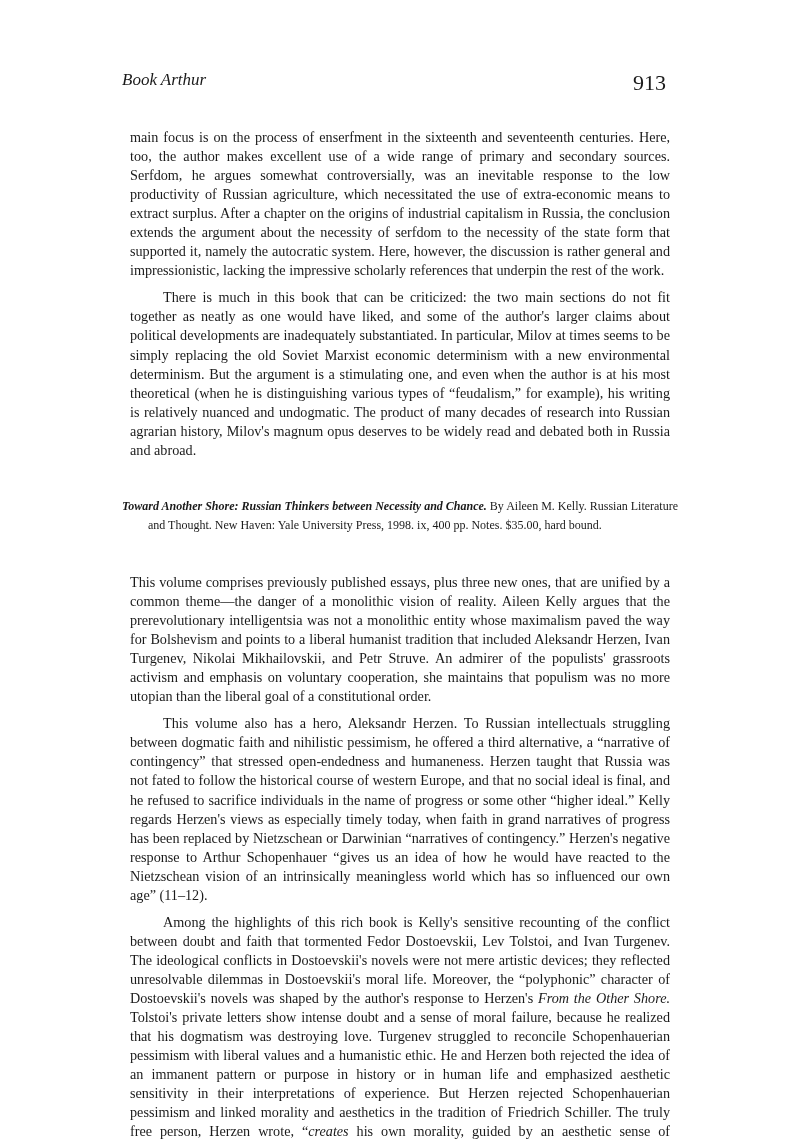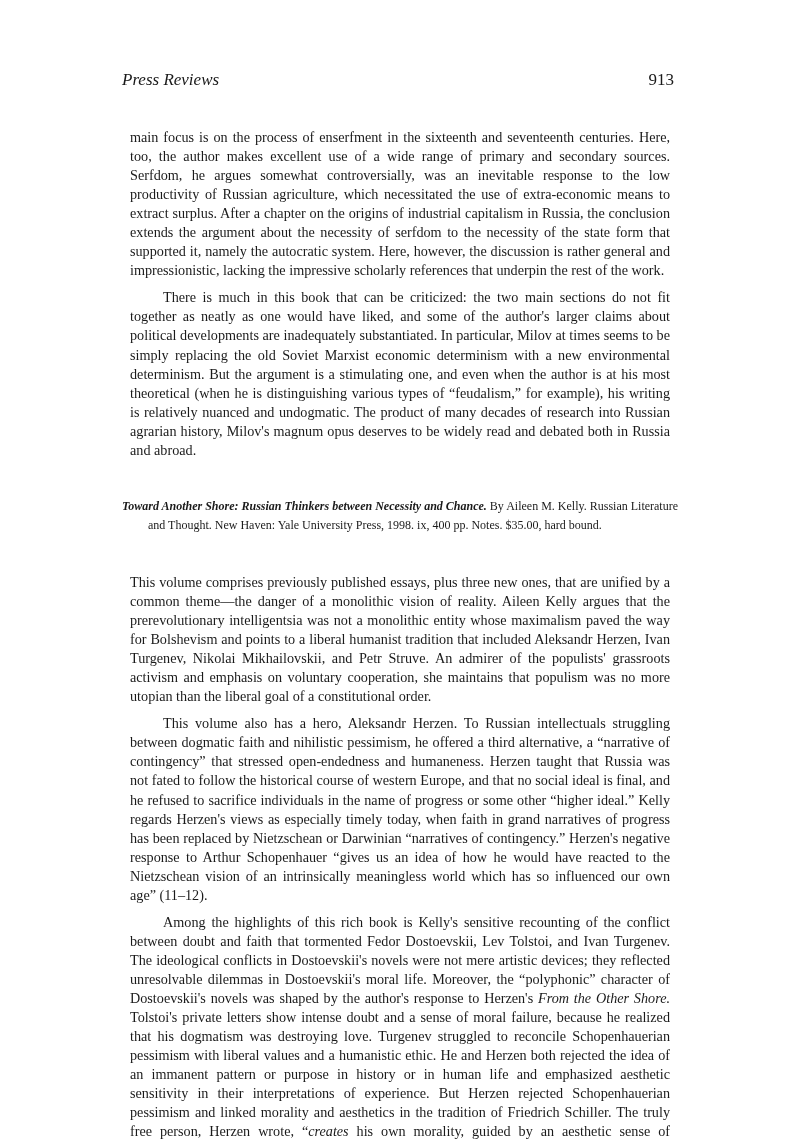--- a/index.html
+++ b/index.html
@@ -1,35 +1,35 @@
 <!DOCTYPE html>
 <html><head>
 <meta charset="utf-8">
 <style>
   html, body { margin: 0; padding: 0; background: #ffffff; }
   body { width: 801px; height: 1143px; position: relative; overflow: hidden;
          font-family: "Liberation Serif", "DejaVu Serif", serif; color: #1a1a1a; }
   .header { position: absolute; top: 70px; left: 122px; width: 556px; height: 24px; }
   .running-head { position: absolute; left: 0; top: 0; font-style: italic; font-size: 17px; }
-  .page-num { position: absolute; right: 4px; top: 0; font-size: 17px; }
+  .page-num { position: absolute; right: 12px; top: 0; font-size: 22px; }
   .block { position: absolute; left: 122px; width: 556px; font-size: 14.2px; line-height: 19.05px; text-align: justify; }
   .block p { margin: 8px; }
   .indent { text-indent: 33px; }
   .sig { position: absolute; right: 0; text-align: right; font-size: 14.2px; line-height: 19px; }
   .sc { font-variant: small-caps; }
   .it { font-style: italic; }
   .cite { position: absolute; left: 122px; width: 556px; font-size: 12px; line-height: 19px;
           padding-left: 26px; text-indent: -26px; box-sizing: border-box; text-align: justify; }
   .cite .title { font-style: italic; font-weight: bold; }
 </style>
 </head>
 <body>
 
 <div class="header">
-  <span class="running-head">Press Reviews</span>
+  <span class="running-head">Book Arthur</span>
   <span class="page-num">913</span>
 </div>
 
 <div class="block" style="top:120px;">
   <p>main focus is on the process of enserfment in the sixteenth and seventeenth centuries. Here, too, the author makes excellent use of a wide range of primary and secondary sources. Serfdom, he argues somewhat controversially, was an inevitable response to the low productivity of Russian agriculture, which necessitated the use of extra-economic means to extract surplus. After a chapter on the origins of industrial capitalism in Russia, the conclusion extends the argument about the necessity of serfdom to the necessity of the state form that supported it, namely the autocratic system. Here, however, the discussion is rather general and impressionistic, lacking the impressive scholarly references that underpin the rest of the work.</p>
   <p class="indent">There is much in this book that can be criticized: the two main sections do not fit together as neatly as one would have liked, and some of the author's larger claims about political developments are inadequately substantiated. In particular, Milov at times seems to be simply replacing the old Soviet Marxist economic determinism with a new environmental determinism. But the argument is a stimulating one, and even when the author is at his most theoretical (when he is distinguishing various types of “feudalism,” for example), his writing is relatively nuanced and undogmatic. The product of many decades of research into Russian agrarian history, Milov's magnum opus deserves to be widely read and debated both in Russia and abroad.</p>
 </div>
 
 <div class="cite" style="top:497px;"><span class="title">Toward Another Shore: Russian Thinkers between Necessity and Chance.</span><span> By Aileen M. Kelly. Russian Literature and Thought. New Haven: Yale University Press, 1998. ix, 400 pp. Notes. $35.00, hard bound.</span></div>
 

